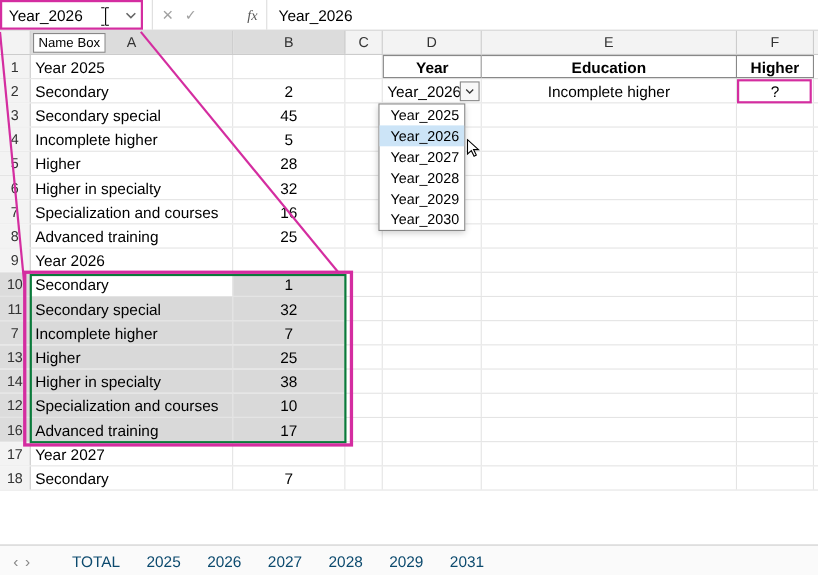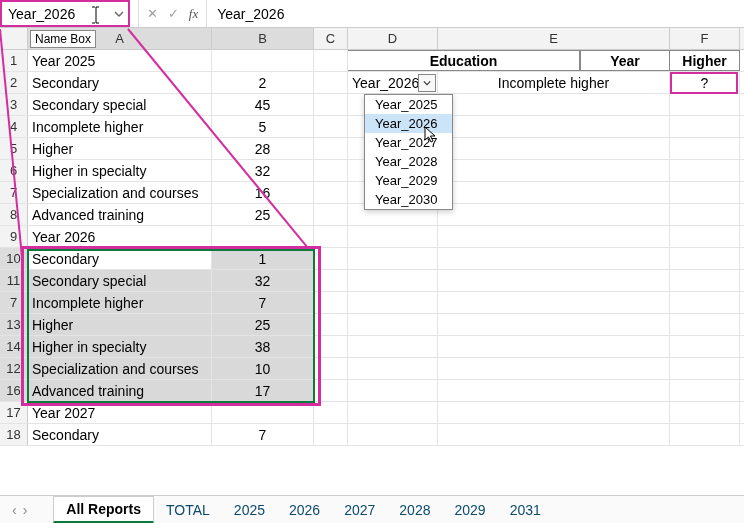--- a/index.html
+++ b/index.html
@@ -8,21 +8,21 @@
   
   .formulabar { display: flex; align-items: stretch; height: 28px; border-bottom: 1px solid #ccc; background: #fff; }
   .namebox-wrap { position: relative; width: 130px; border: 2px solid #d42da0; display: flex; align-items: center; padding: 0 4px 0 6px; }
   .namebox { flex: 1; font-size: 14px; }
   .namebox-caret { width: 10px; height: 10px; }
   .namebox-tooltip { position: absolute; top: 28px; left: 28px; background: #fff; border: 1px solid #888; padding: 1px 4px; font-size: 12px; white-space: nowrap; z-index: 5; }
   .namebox-textcursor { position: absolute; top: 4px; right: 26px; width: 12px; height: 18px; }
   .fb-sep { width: 8px; }
   .fb-btns { display: flex; align-items: center; gap: 10px; padding: 0 8px; color: #a0a0a0; }
   .fb-btns span { font-size: 13px; }
-  .fb-fx { font-style: italic; font-family: Georgia, serif; color: #555; }
+  .fb-fx { font-style: italic; font-family: Georgia, serif; color: #555; margin-left: 36px; }
   .fb-divider { width: 1px; background: #ddd; }
   .formula-input { flex: 1; padding: 0 10px; display: flex; align-items: center; font-size: 14px; }
 
   
   .grid { position: relative; }
   .col-headers { display: flex; height: 22px; background: #f3f3f3; border-bottom: 1px solid #ccc; }
   .ch { border-right: 1px solid #ccc; text-align: center; font-size: 13px; color: #333; display: flex; align-items: center; justify-content: center; }
   .ch.corner { background: #f3f3f3; }
   .row { display: flex; height: 22px; border-bottom: 1px solid #e4e4e4; }
   .rh { background: #f3f3f3; border-right: 1px solid #ccc; text-align: center; font-size: 13px; color: #333; display: flex; align-items: center; justify-content: center; }
@@ -113,22 +113,22 @@
     <div class="ch w-E">E</div>
     <div class="ch w-F">F</div>
   </div>
 
   <div id="rows">
       <div class="row">
         <div class="rh w-rh">1</div>
         <div class="cell w-A bold">Year 2025</div>
         <div class="cell w-B center"></div>
         <div class="cell w-C"></div>
+        <div class="cell w-D hdr-cell hdr-left">Year</div>
         <div class="cell w-E hdr-cell">Education</div>
-        <div class="cell w-D hdr-cell hdr-left">Year</div>
         <div class="cell w-F hdr-cell">Higher</div>
       </div>
       <div class="row">
         <div class="rh w-rh">2</div>
         <div class="cell w-A">Secondary</div>
         <div class="cell w-B center">2</div>
         <div class="cell w-C"></div>
         <div class="cell w-D">Year_2026</div>
         <div class="cell w-E center">Incomplete higher</div>
         <div class="cell w-F center">?</div>
@@ -278,21 +278,21 @@
         <div class="cell w-F"></div>
       </div>
     </div>
 
   <div class="dd-btn" style="left:418px; top:46px;">
     <svg viewBox="0 0 10 10">
         <path d="M1 3l4 4 4-4" stroke="#333" stroke-width="1.4" fill="none"></path>
       </svg>
   </div>
 
-  <div class="dd-list" style="left:364px; top:66px; width:89px;">
+  <div class="dd-list" style="left:344px; top:66px; width:79px;">
     <div id="dd-items">
         <div class="dd-item">Year_2025</div>
         <div class="dd-item hi">Year_2026</div>
         <div class="dd-item">Year_2027</div>
         <div class="dd-item">Year_2028</div>
         <div class="dd-item">Year_2029</div>
         <div class="dd-item">Year_2030</div>
       </div>
   </div>
 
@@ -309,21 +309,20 @@
       <path d="M1 1l0 13 3.5-3 2.5 5 2-1-2.5-5 4.5 0z" fill="#fff" stroke="#000" stroke-width="1"></path>
     </svg>
 </div>
 
 <div class="tabstrip">
   <div class="tab-nav">
     <span>‹</span>
     <span>›</span>
   </div>
   <div class="tabs" id="tabs">
-      <div class="tab active">All Reports</div>
       <div class="tab">TOTAL</div>
       <div class="tab">2025</div>
       <div class="tab">2026</div>
       <div class="tab">2027</div>
       <div class="tab">2028</div>
       <div class="tab">2029</div>
       <div class="tab">2031</div>
     </div>
 </div>
 

